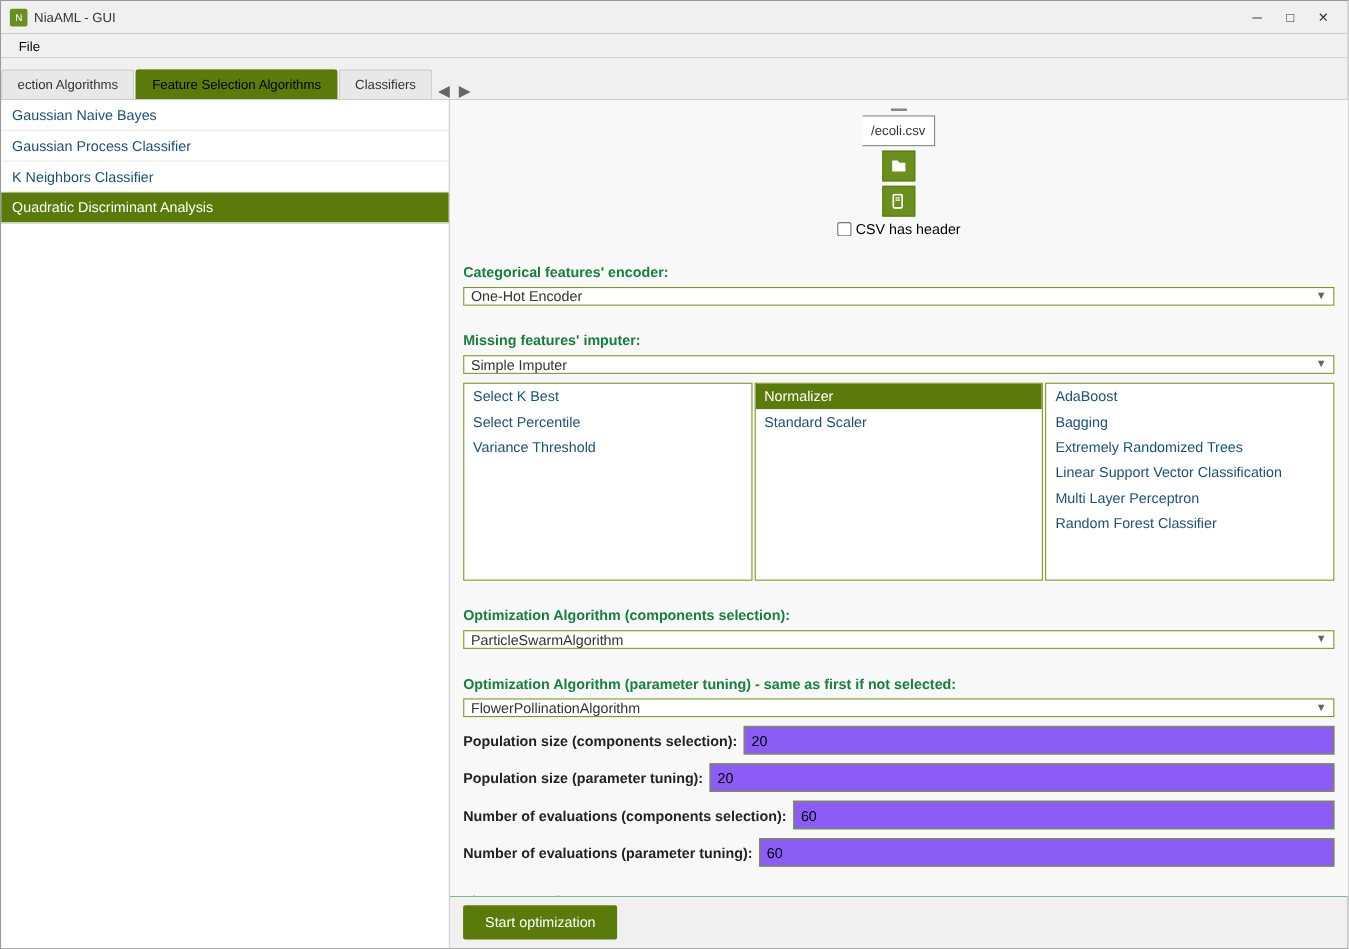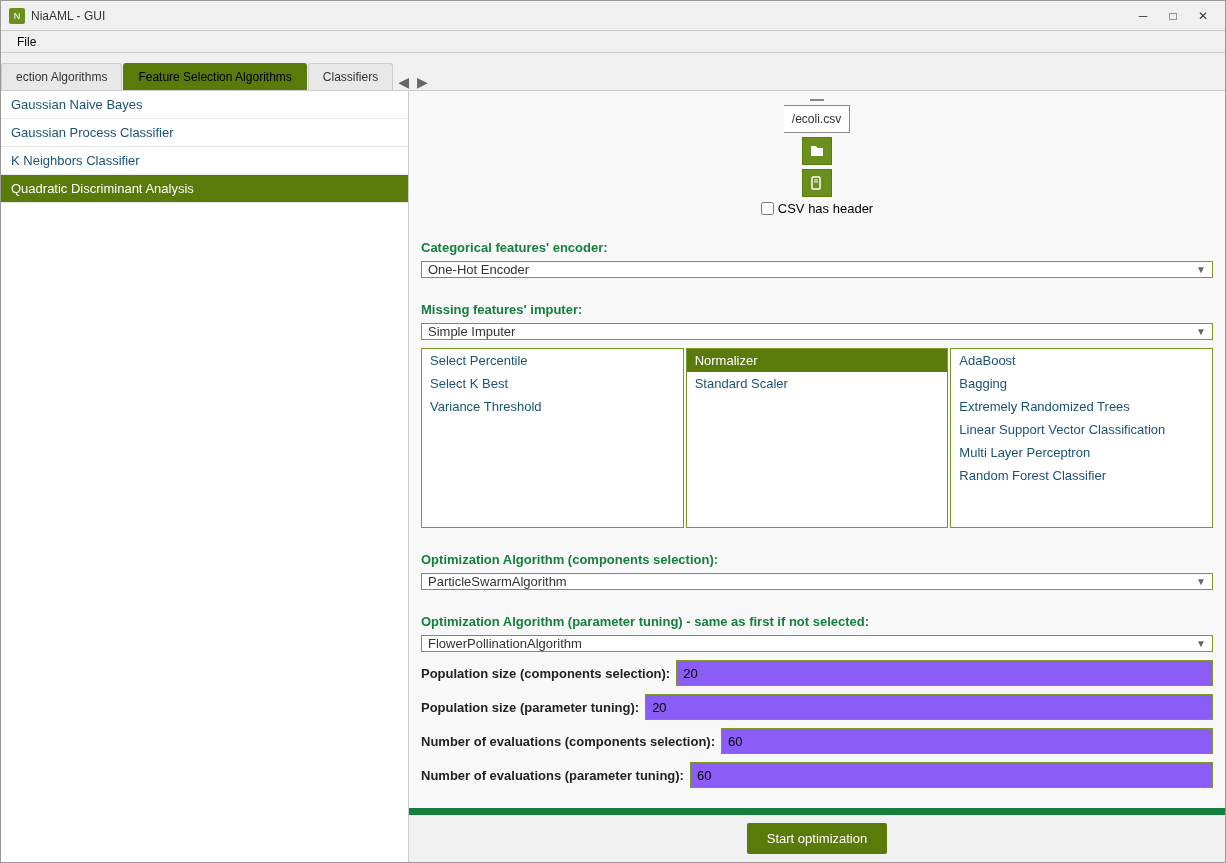--- a/index.html
+++ b/index.html
@@ -46,21 +46,21 @@
 
     .three-col { display: flex; gap: 2px; margin-top: 2px; }
     .col-list { flex: 1; border: 1px solid #7a9a20; background: white; min-height: 180px; overflow-y: auto; }
     .col-list-item { padding: 4px 8px; cursor: pointer; color: #1a5276; font-size: 13px; }
     .col-list-item.selected { background: #5a7a0a; color: white; }
 
     .form-row { display: flex; align-items: center; gap: 6px; margin-top: 2px; }
     .form-label { font-weight: bold; font-size: 13px; color: #222; white-space: nowrap; }
     .form-input { flex: 1; height: 26px; border: 1px solid #7a9a20; padding: 0 6px; font-size: 13px; background: #8b5cf6; }
 
-    .bottom-row { display: flex; justify-content: center; padding: 8px 12px; background: #f0f0f0; border-top: 7px solid #15803d; }
+    .bottom-row { display: flex; justify-content: flex-start; padding: 8px 12px; background: #f0f0f0; border-top: 1px solid #15803d; }
     .start-btn { background: #5a7a0a; color: white; border: none; padding: 8px 20px; font-size: 13px; cursor: pointer; border-radius: 2px; }
 
     .output-row { display: flex; align-items: center; gap: 4px; }
     .output-input-box { flex: 1; height: 28px; background: black; border: 1px solid #7a9a20; display: flex; align-items: center; padding: 0 6px; }
     .output-suffix { background: white; border: 1px solid #7a9a20; border-left: none; height: 28px; padding: 0 8px; display: flex; align-items: center; font-size: 12px; color: #737373; }
     .folder-btn { width: 30px; height: 28px; background: #6a8f1e; border: 1px solid #5a7a0a; color: white; cursor: pointer; display: flex; align-items: center; justify-content: center; font-size: 14px; }
   </style>
 </head>
 <body>
 
@@ -135,22 +135,22 @@
 
         <div class="label-bold">Missing features' imputer:</div>
         <div class="dropdown">
           <span>Simple Imputer</span>
           <span class="dropdown-arrow">▼</span>
         </div>
 
         <div class="three-col">
 
           <div class="col-list">
+            <div class="col-list-item">Select K Best</div>
             <div class="col-list-item">Select Percentile</div>
-            <div class="col-list-item">Select K Best</div>
             <div class="col-list-item">Variance Threshold</div>
           </div>
 
           <div class="col-list">
             <div class="col-list-item selected">Normalizer</div>
             <div class="col-list-item">Standard Scaler</div>
           </div>
 
           <div class="col-list">
             <div class="col-list-item">AdaBoost</div>

